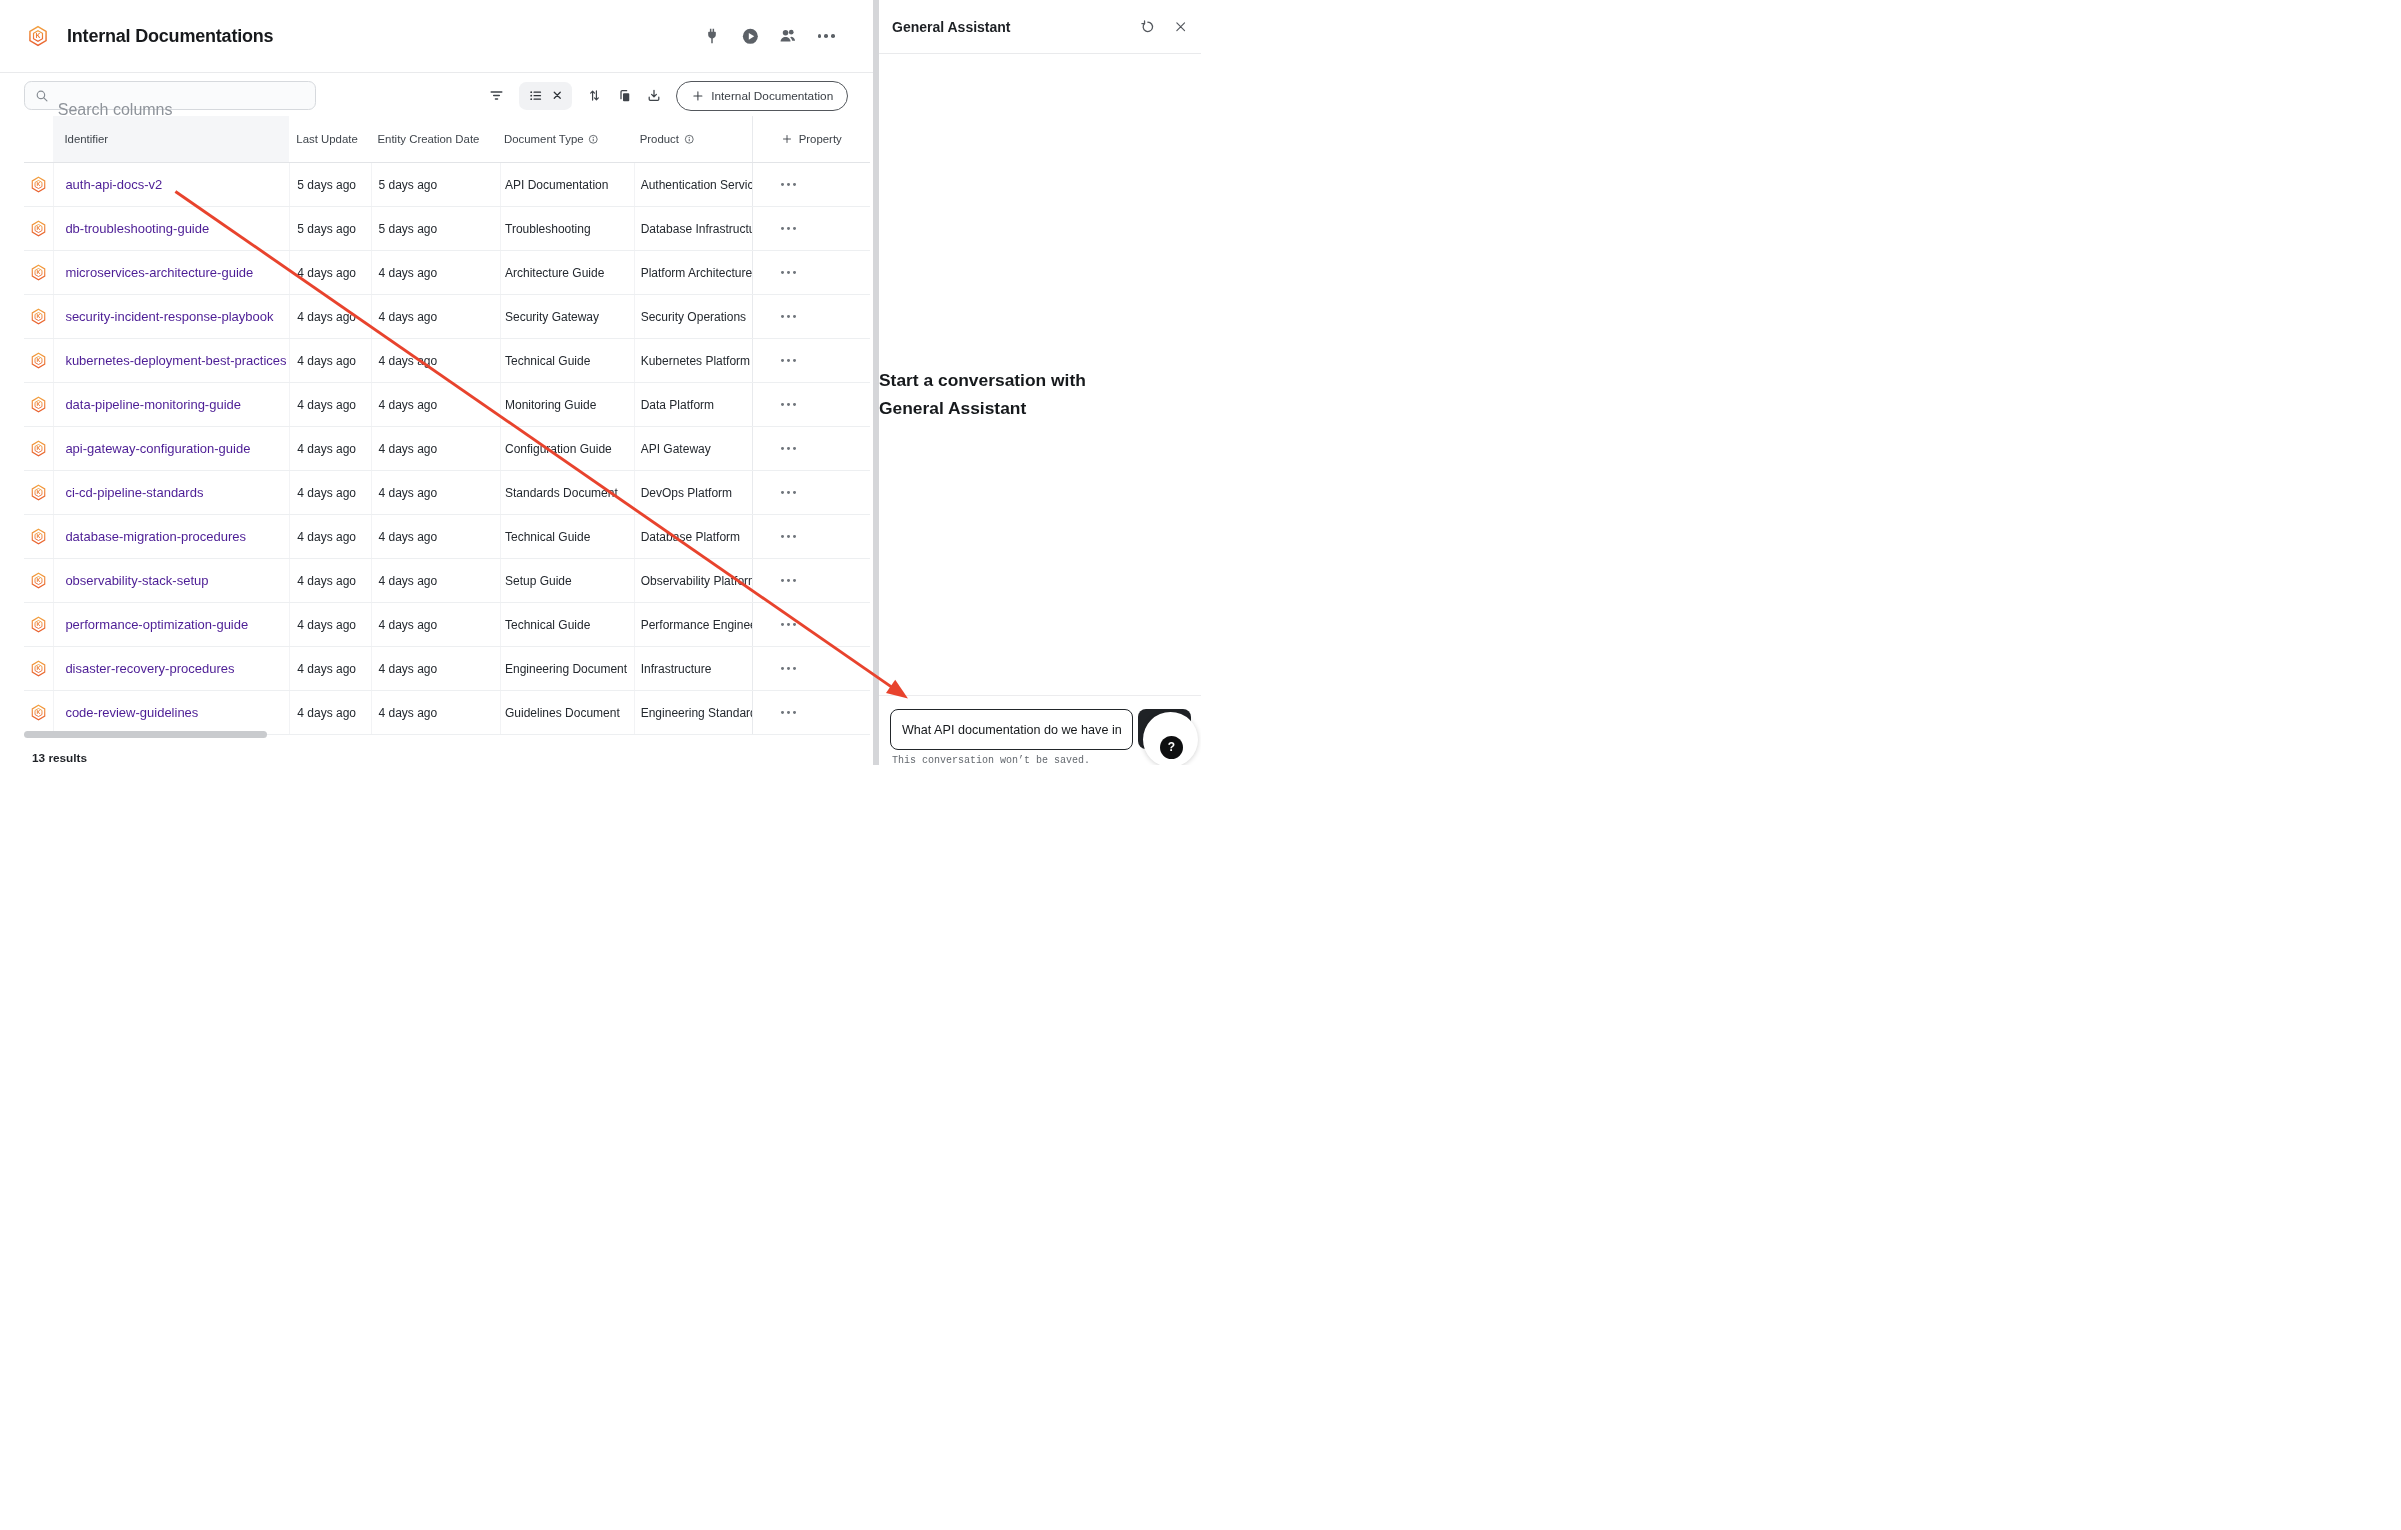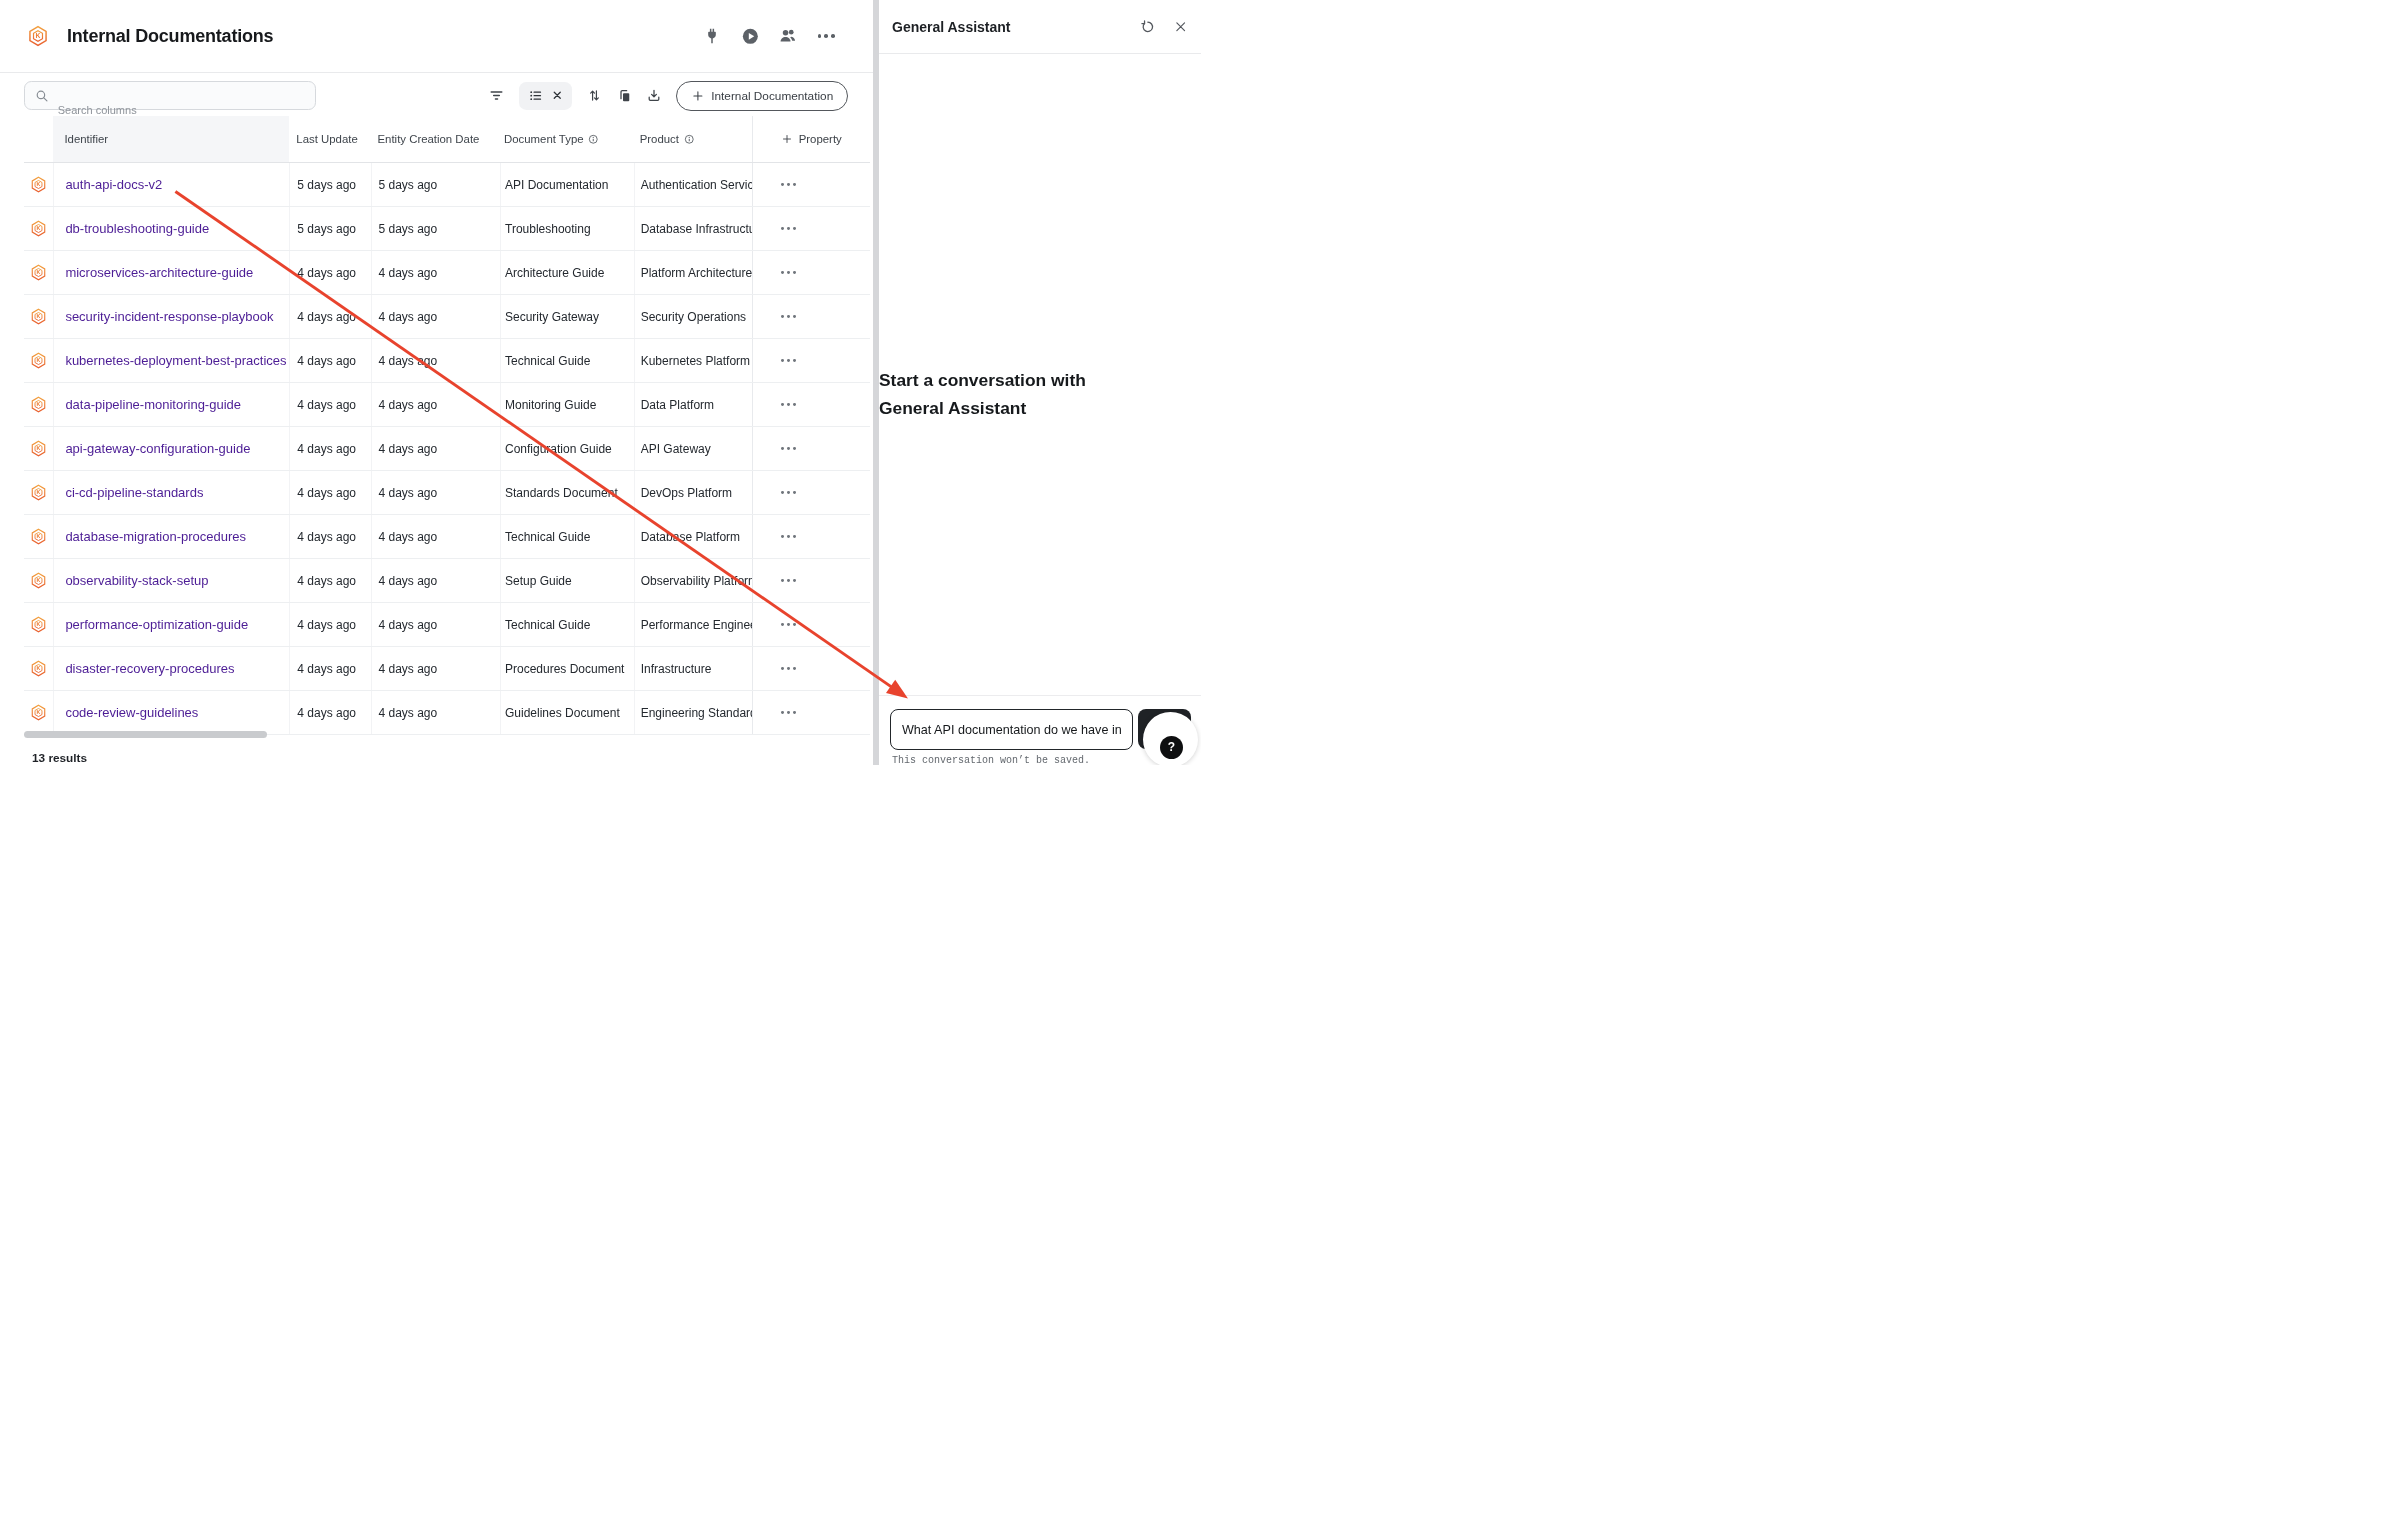--- a/index.html
+++ b/index.html
@@ -21,21 +21,21 @@
   .page-title{margin-left:18px;font-size:18px;font-weight:700;color:#17191c;letter-spacing:-0.2px;}
   .header-icons{margin-left:auto;display:flex;align-items:center;gap:18.7px;}
   .hdr-btn{width:19.5px;height:19.5px;color:#5c6167;display:flex;align-items:center;justify-content:center;}
 
   .toolbar{position:absolute;left:24px;top:80px;width:824px;height:31px;display:flex;align-items:center;}
   .search{
     width:292px;height:29px;box-sizing:border-box;border:0.8px solid #d6d9dd;border-radius:7.3px;
     background:#fafbfc;display:flex;align-items:center;padding:0 9.7px;gap:7.3px;
   }
   .search input{
-    flex:1;border:none;outline:none;background:transparent;font-size:11px;color:#24292f;
+    flex:1;border:none;outline:none;background:transparent;font-size:16px;color:#24292f;
     font-family:"Liberation Sans",sans-serif;
     margin-top:28px;
   }
   .search input::placeholder{color:#8e939a;}
   .tool-cluster{margin-left:auto;display:flex;align-items:center;gap:13.8px;}
   .tool-btn{color:#3f444a;display:flex;align-items:center;justify-content:center;}
   .chip{
     display:flex;align-items:center;gap:9px;background:#f1f2f4;border-radius:7.3px;
     height:28px;padding:0 9px;color:#2e3338;
   }
@@ -489,21 +489,21 @@
     <div class="c-icon">
             <svg width="17" height="17" viewBox="0 0 24 24">
               <use href="#hexk"></use>
             </svg>
           </div>
     <div class="c-id">
             <a href="#" class="id-link">disaster-recovery-procedures</a>
           </div>
     <div class="c-upd">4 days ago</div>
     <div class="c-created">4 days ago</div>
-    <div class="c-type">Procedures Document</div>
+    <div class="c-type">Engineering Document</div>
     <div class="c-prod">Infrastructure</div>
     <div class="c-act">
             <button class="dots">
               <i></i>
               <i></i>
               <i></i>
             </button>
           </div>
   </div>
 

